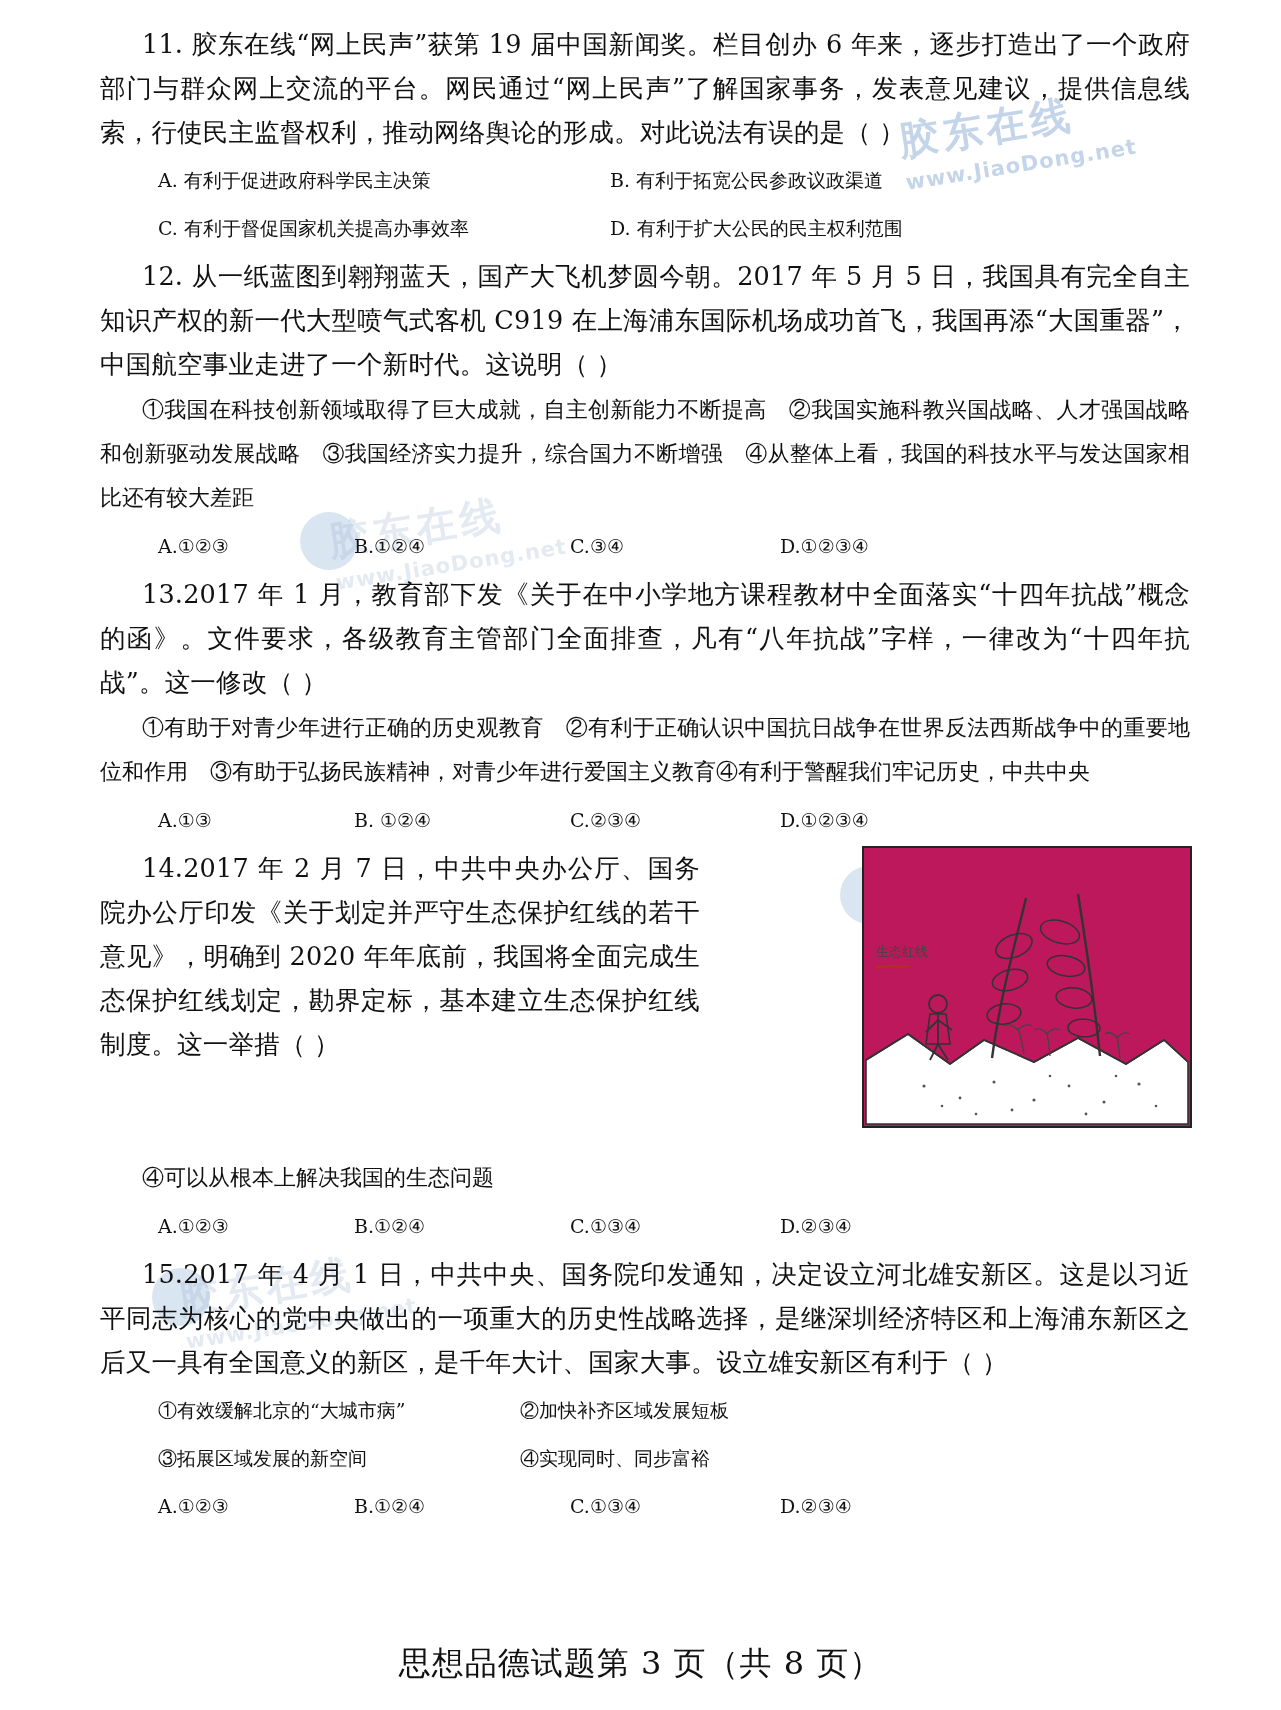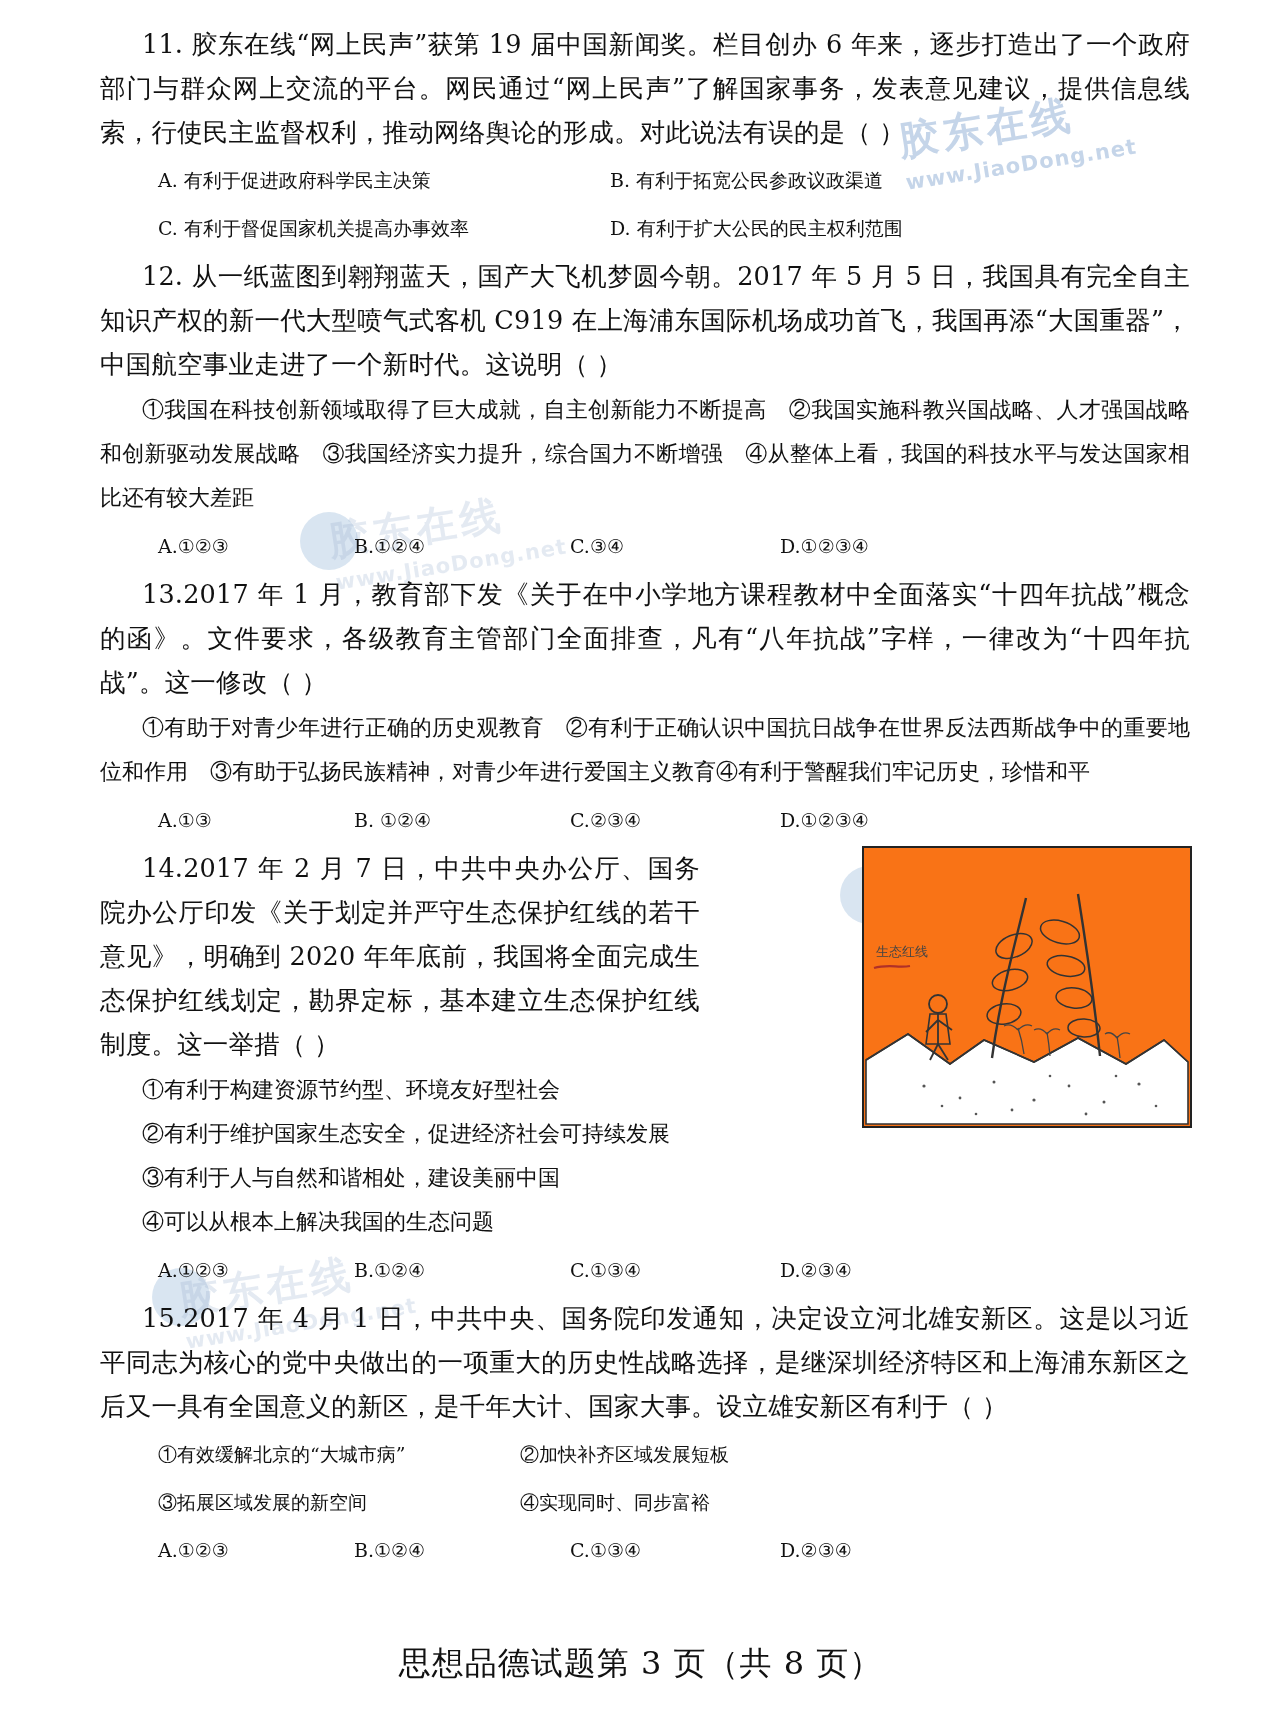--- a/index.html
+++ b/index.html
@@ -73,21 +73,21 @@
   .q14text {
     width: 600px;
   }
   .figure {
     position: absolute;
     right: -2px;
     top: 0px;
     width: 326px;
     height: 278px;
     border: 2px solid #222;
-    background: #f97316;
+    background: #be185d;
     overflow: hidden;
   }
   .footer {
     position: absolute;
     left: 0;
     right: 0;
     bottom: 24px;
     text-align: center;
     font-size: 32px;
     letter-spacing: 1px;
@@ -183,37 +183,32 @@
       <span class="o1">A.①②③</span>
       <span class="o2">B.①②④</span>
       <span class="o3">C.③④</span>
       <span class="o4">D.①②③④</span>
     </div>
 
     <div class="q">
       <span class="indent">13.2017 年 1 月，教育部下发《关于在中小学地方课程教材中全面落实“十四年抗战”概念的函》。文件要求，各级教育主管部门全面排查，凡有“八年抗战”字样，一律改为“十四年抗战”。这一修改（        ）</span>
     </div>
     <div class="sub">
-      <span class="indent">①有助于对青少年进行正确的历史观教育　②有利于正确认识中国抗日战争在世界反法西斯战争中的重要地位和作用　③有助于弘扬民族精神，对青少年进行爱国主义教育④有利于警醒我们牢记历史，珍惜和平</span>
+      <span class="indent">①有助于对青少年进行正确的历史观教育　②有利于正确认识中国抗日战争在世界反法西斯战争中的重要地位和作用　③有助于弘扬民族精神，对青少年进行爱国主义教育④有利于警醒我们牢记历史，中共中央</span>
     </div>
     <div class="opts opts4">
       <span class="o1">A.①③</span>
       <span class="o2">B. ①②④</span>
       <span class="o3">C.②③④</span>
       <span class="o4">D.①②③④</span>
     </div>
 
     <div class="q14wrap">
       <div class="q q14text">
         <span class="indent">14.2017 年 2 月 7 日，中共中央办公厅、国务院办公厅印发《关于划定并严守生态保护红线的若干意见》，明确到 2020 年年底前，我国将全面完成生态保护红线划定，勘界定标，基本建立生态保护红线制度。这一举措（        ）</span>
-      </div>
-      <div class="sub q14text">
-        <span class="indent">①有利于构建资源节约型、环境友好型社会</span>
-        <span class="indent">②有利于维护国家生态安全，促进经济社会可持续发展</span>
-        <span class="indent">③有利于人与自然和谐相处，建设美丽中国</span>
       </div>
 
       <div class="figure">
         <svg class="figsvg" width="326" height="278" viewBox="0 0 326 278">
 
           <path d="M2 212 L44 186 L86 216 L120 192 L170 214 L214 190 L262 216 L300 192 L324 214 L324 276 L2 276 Z" fill="#ffffff" stroke="#333" stroke-width="1.6"></path>
           <path d="M2 212 L44 186 L86 216 L120 192 L170 214 L214 190 L262 216 L300 192 L324 214" fill="none" stroke="#333" stroke-width="1.6"></path>
 
           <g fill="#555">
             <circle cx="60" cy="238" r="1.6"></circle>

